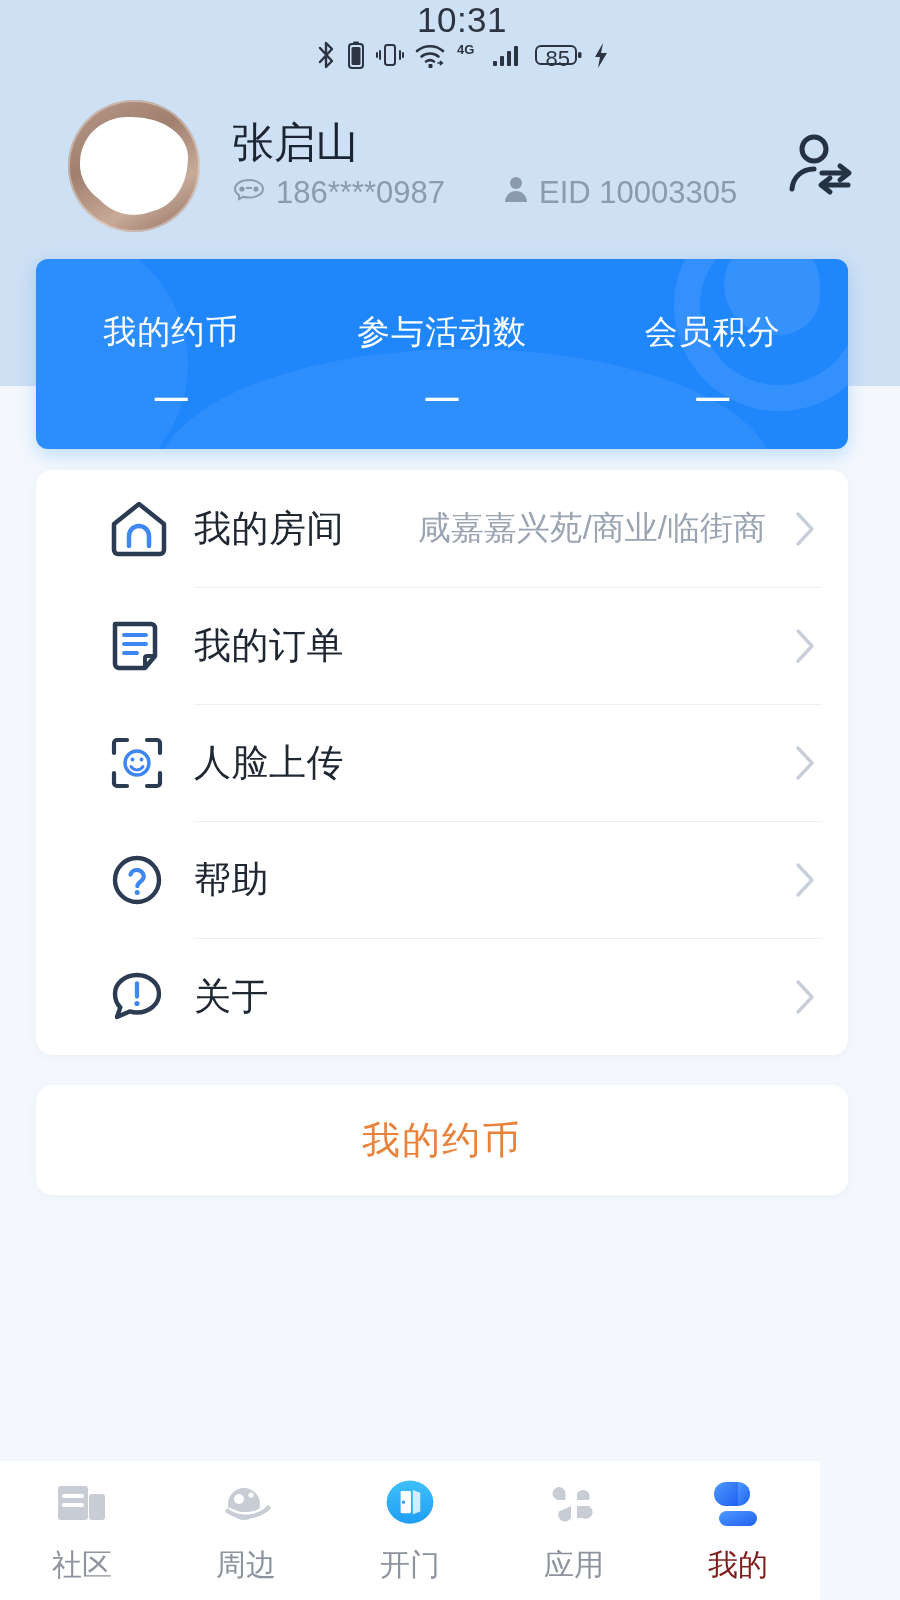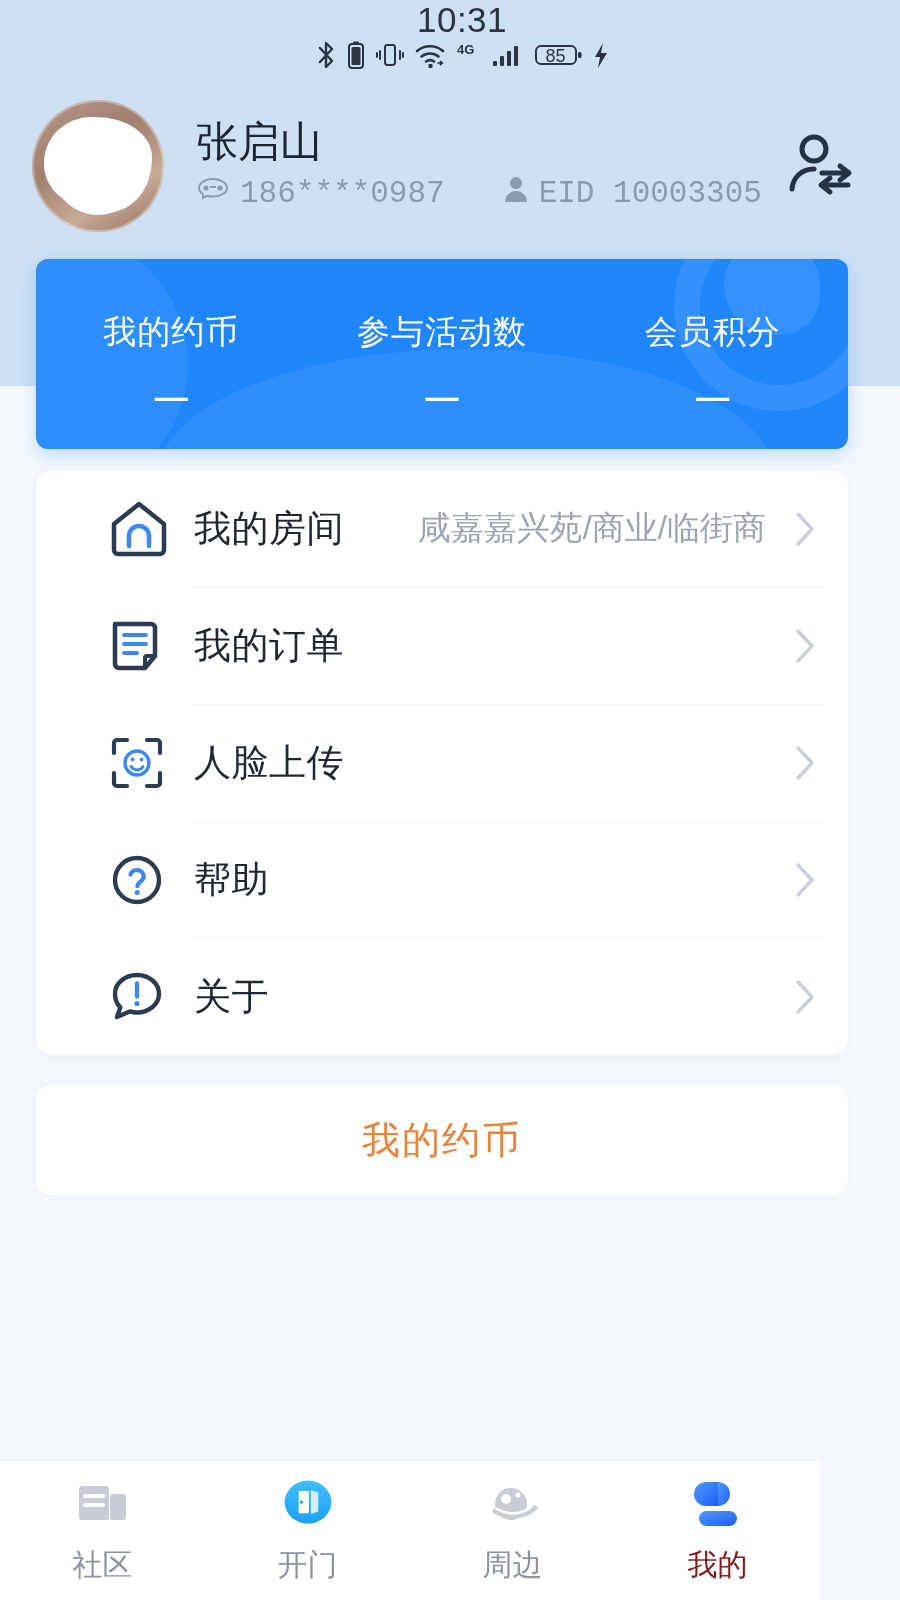--- a/index.html
+++ b/index.html
@@ -41,32 +41,32 @@
     font-weight: 400;
   }
   .status-icons {
     display: flex;
     align-items: center;
     gap: 9px;
   }
   .status-icons svg { display: block; }
   .batt-text {
     position: absolute;
-    font-size: 18px;
+    font-size: 22px;
     color: #2b3440;
   }
 
   
   .profile {
     position: absolute;
     top: 96px; left: 0;
     width: 900px; height: 140px;
     display: flex;
     align-items: center;
-    padding: 0 44px 0 32px;
+    padding: 0 44px 0 68px;
   }
   .avatar {
     width: 132px; height: 132px;
     border-radius: 50%;
     flex: 0 0 132px;
     background:
       radial-gradient(circle at 50% 52%, #ffffff 0 48%, rgba(255,255,255,0) 49%),
       linear-gradient(150deg, #b89a8a 0%, #a07f6e 38%, #c8aa98 70%, #8e6e5e 100%);
     box-shadow: 0 0 0 2px rgba(255,255,255,0.35) inset;
     position: relative;
@@ -92,21 +92,20 @@
     color: #1b2430;
     font-weight: 500;
     line-height: 1.05;
   }
   .profile-sub {
     display: flex;
     align-items: center;
     font-size: 31px;
     color: #8b9bad;
     gap: 18px;
-    font-family: Liberation Mono, monospace;
   }
   .profile-sub .sep { width: 22px; }
   .profile-sub .metaitem { display: flex; align-items: center; gap: 10px; }
   .switch-user {
     flex: 0 0 auto;
     width: 76px; height: 76px;
     display: flex;
     align-items: center;
     justify-content: center;
   }
@@ -498,49 +497,60 @@
           <rect x="3" y="8" width="30" height="34" rx="3" fill="#c8ccd4"></rect>
           <rect x="34" y="16" width="16" height="26" rx="3" fill="#c8ccd4"></rect>
           <path d="M9 18h18M9 27h18" stroke="#ffffff" stroke-width="4" stroke-linecap="round"></path>
         </svg>
       </div>
       <div class="tab-label">社区</div>
     </div>
 
     <div class="tab">
       <div class="tab-icon">
+        <svg width="56" height="52" viewBox="0 0 56 52">
+          <circle cx="26" cy="26" r="16" fill="#c8ccd4"></circle>
+          <circle cx="21" cy="21" r="5" fill="#ffffff"></circle>
+          <circle cx="33" cy="17" r="2.6" fill="#ffffff"></circle>
+          <path d="M10 33c14 8 30 6 40-3" fill="none" stroke="#c8ccd4" stroke-width="5" stroke-linecap="round"></path>
+          <path d="M12 31c12 7 26 5 34-2" fill="none" stroke="#ffffff" stroke-width="2.5" stroke-linecap="round"></path>
+        </svg>
+      </div>
+      <div class="tab-label">周边</div>
+    </div>
+
+    <div class="tab">
+      <div class="tab-icon">
         <svg width="62" height="58" viewBox="0 0 62 58">
           <defs>
             <linearGradient id="doorgrad" x1="0" y1="0" x2="0" y2="1">
               <stop offset="0%" stop-color="#3fc0fb"></stop>
               <stop offset="100%" stop-color="#1f9ef5"></stop>
             </linearGradient>
           </defs>
           <ellipse cx="31" cy="27" rx="25" ry="23" fill="url(#doorgrad)"></ellipse>
           <rect x="21" y="15" width="11" height="24" rx="1.4" fill="#ffffff"></rect>
           <path d="M34 14l8 3v20l-8 3z" fill="#ffffff" opacity="0.78"></path>
           <circle cx="24" cy="27" r="1.7" fill="#1f9ef5"></circle>
         </svg>
       </div>
       <div class="tab-label">开门</div>
     </div>
 
     <div class="tab">
       <div class="tab-icon">
-        <svg width="56" height="52" viewBox="0 0 56 52">
-          <circle cx="26" cy="26" r="16" fill="#c8ccd4"></circle>
-          <circle cx="21" cy="21" r="5" fill="#ffffff"></circle>
-          <circle cx="33" cy="17" r="2.6" fill="#ffffff"></circle>
-          <path d="M10 33c14 8 30 6 40-3" fill="none" stroke="#c8ccd4" stroke-width="5" stroke-linecap="round"></path>
-          <path d="M12 31c12 7 26 5 34-2" fill="none" stroke="#ffffff" stroke-width="2.5" stroke-linecap="round"></path>
-        </svg>
-      </div>
-      <div class="tab-label">周边</div>
-    </div>
-
+        <svg width="54" height="52" viewBox="0 0 54 52">
+          <path d="M24 22H12a6.5 6.5 0 1 1 6.5-6.5V22z" fill="#c8ccd4"></path>
+          <path d="M30 22V15.5A6.5 6.5 0 1 1 42 22z" fill="#c8ccd4"></path>
+          <path d="M24 28v12a6.5 6.5 0 1 1-12-6.5z" fill="#c8ccd4"></path>
+          <path d="M30 28h12a6.5 6.5 0 1 1-6.5 12H30z" fill="#c8ccd4"></path>
+        </svg>
+      </div>
+      <div class="tab-label">应用</div>
+    </div>
 
     <div class="tab active">
       <div class="tab-icon">
         <svg width="54" height="52" viewBox="0 0 54 52">
           <defs>
             <linearGradient id="pgrad" x1="0" y1="0" x2="1" y2="1">
               <stop offset="0%" stop-color="#4e9bff"></stop>
               <stop offset="100%" stop-color="#1f5ff0"></stop>
             </linearGradient>
           </defs>

